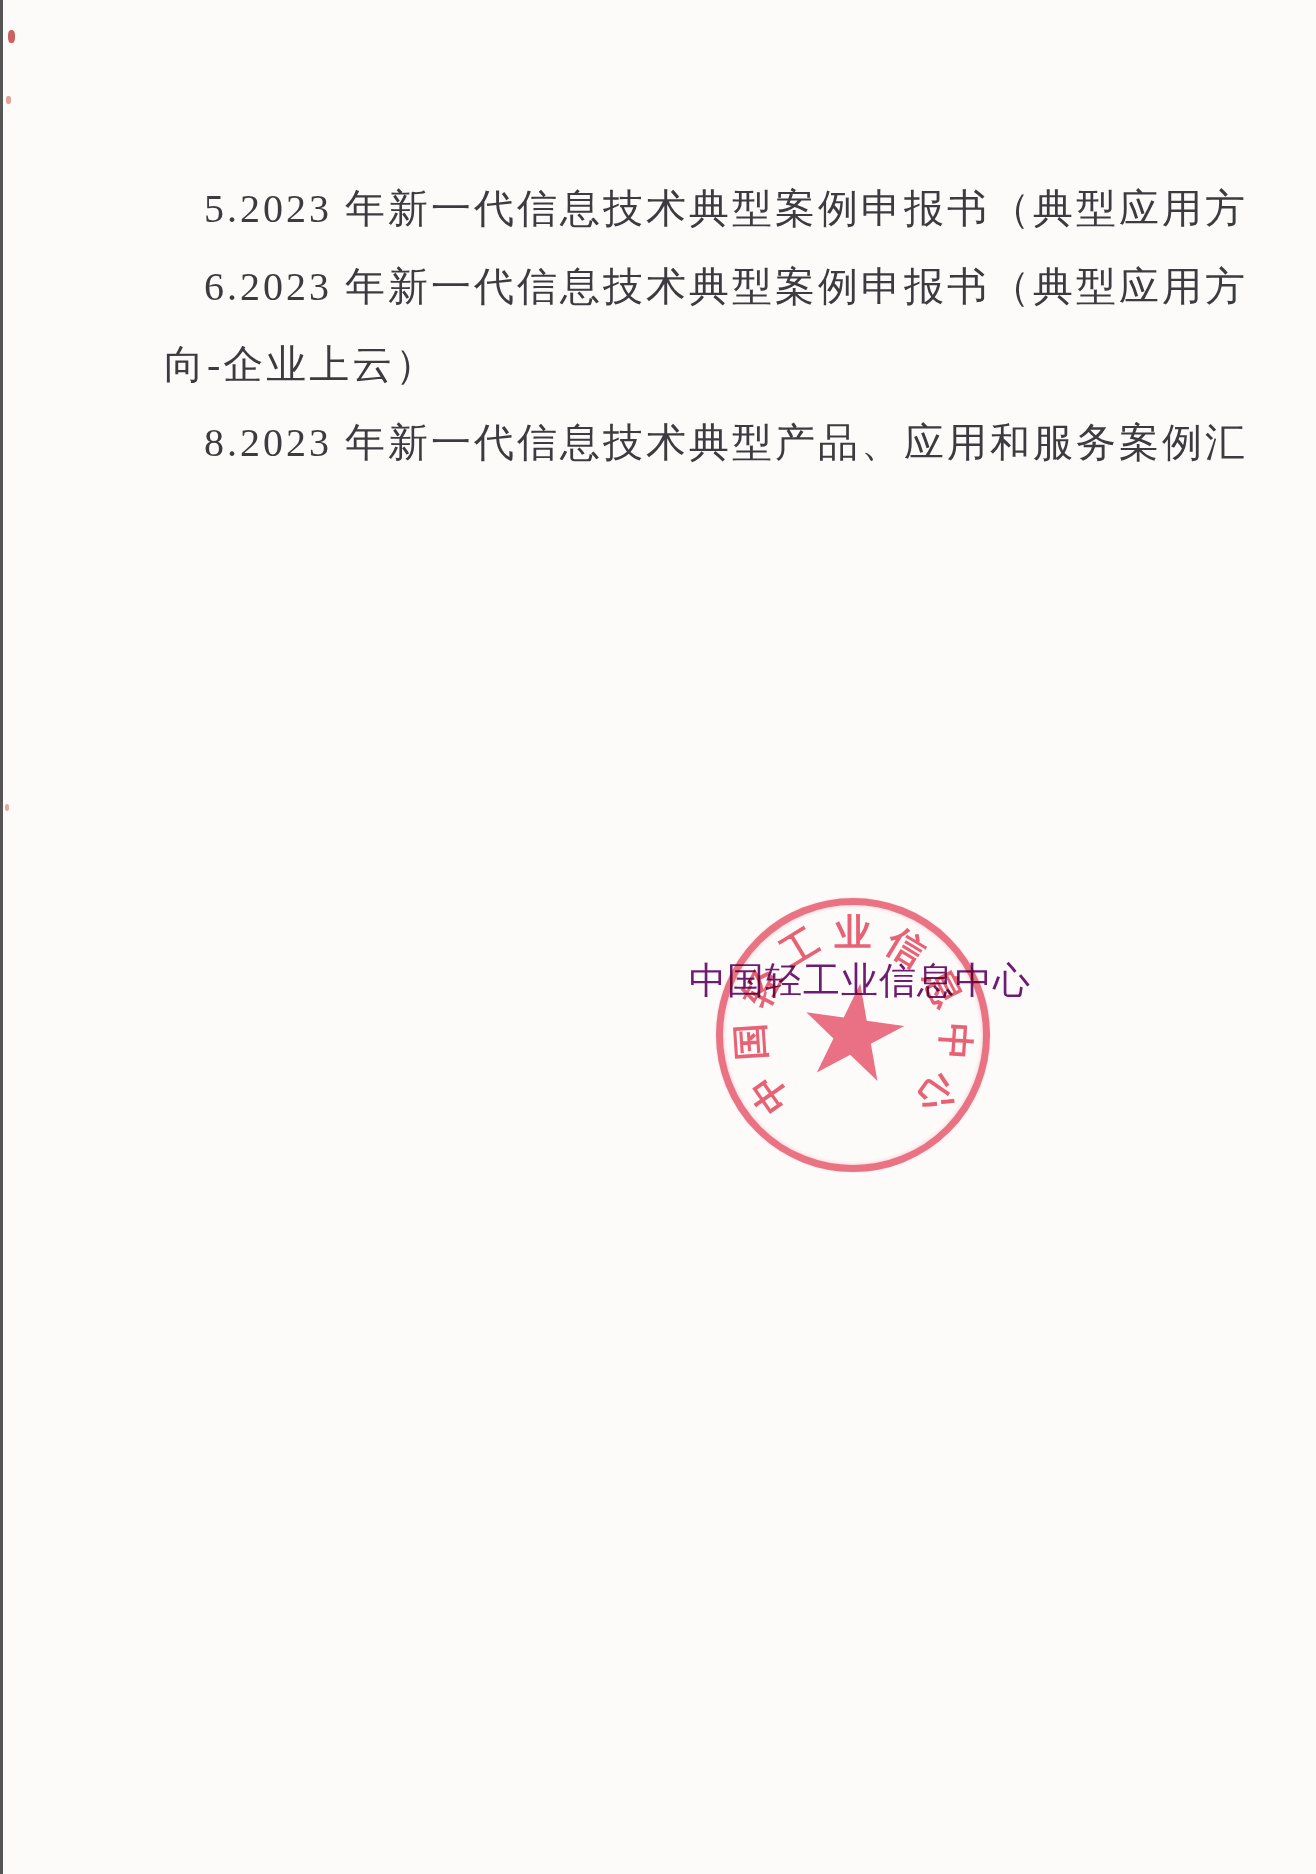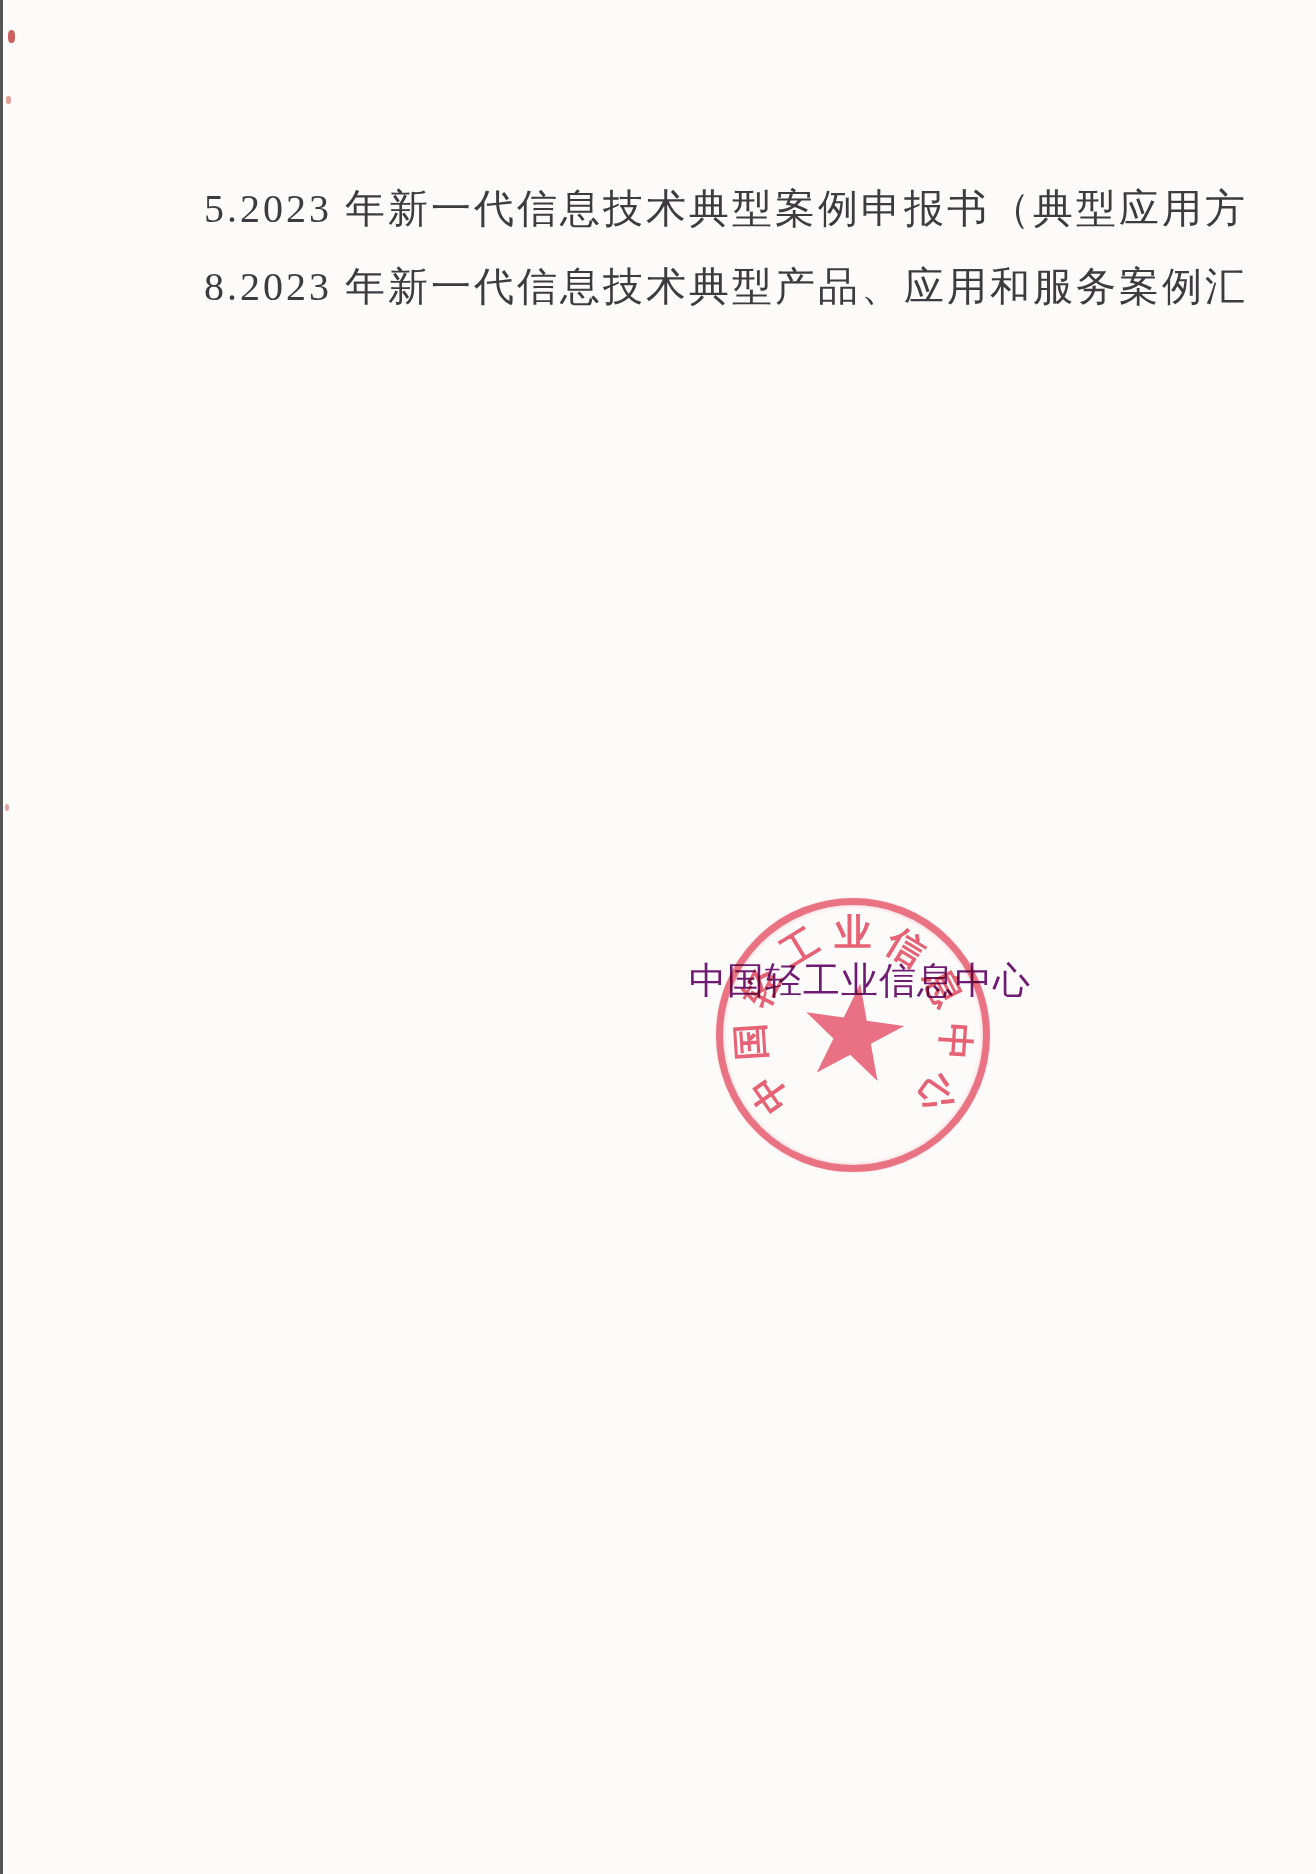--- a/index.html
+++ b/index.html
@@ -118,20 +118,22 @@
 
 <div class="page">
 
   <div class="edge-strip"></div>
   <div class="speck speck-1"></div>
   <div class="speck speck-2"></div>
   <div class="speck speck-3"></div>
 
   <div class="doc-lines">
     <div class="doc-line indent">5.2023 年新一代信息技术典型案例申报书（典型应用方</div>
+    <div class="doc-line indent">6.2023 年新一代信息技术典型案例申报书（典型应用方</div>
+    <div class="doc-line">向-企业上云）</div>
     <div class="doc-line indent">8.2023 年新一代信息技术典型产品、应用和服务案例汇</div>
   </div>
 
   <div class="seal">
     <div class="seal-ring"></div>
     <svg class="seal-star" width="112" height="112" viewBox="-56 -56 112 112">
       <path d="M0,-52 L11.6,-16.1 L49.5,-16.1 L18.9,6.1 L30.6,42.1 L0,19.9 L-30.6,42.1 L-18.9,6.1 L-49.5,-16.1 L-11.6,-16.1 Z" fill="rgba(228,66,90,0.85)"></path>
     </svg>
     <div class="seal-arc"></div>
   <span class="seal-arc-char" style="transform: rotate(-125deg) translate(0px, -102px);">中</span>

